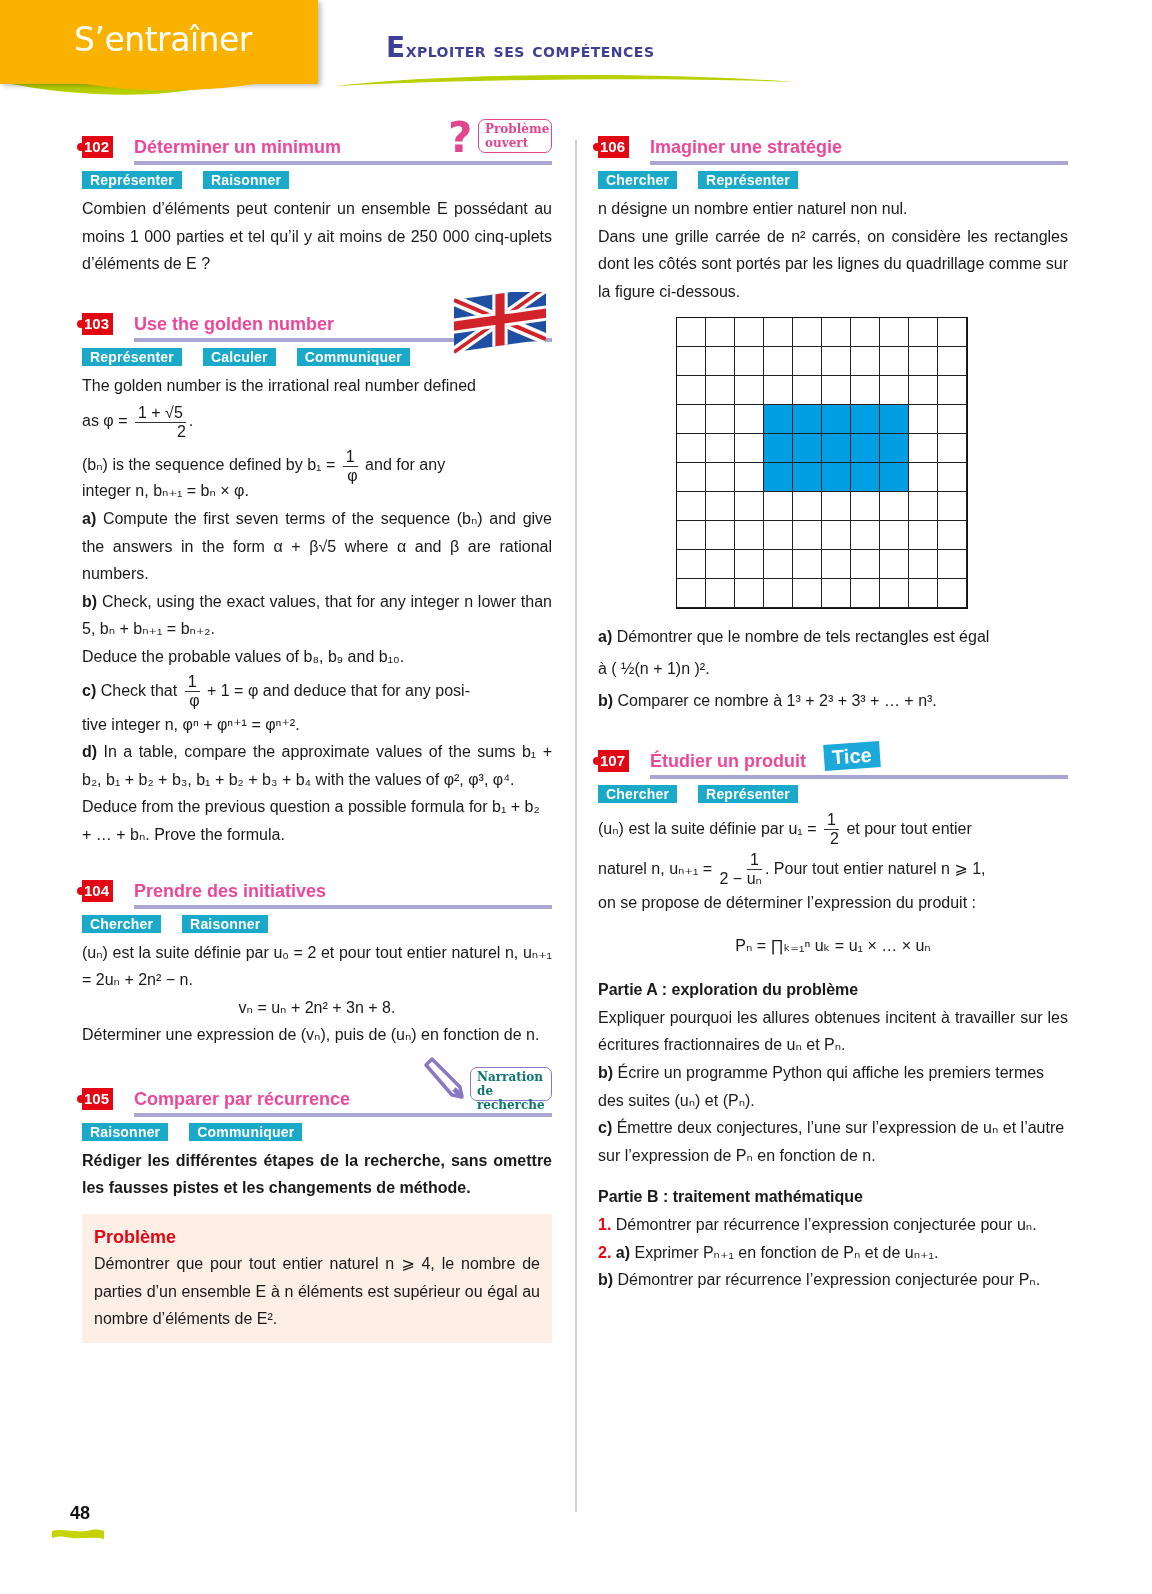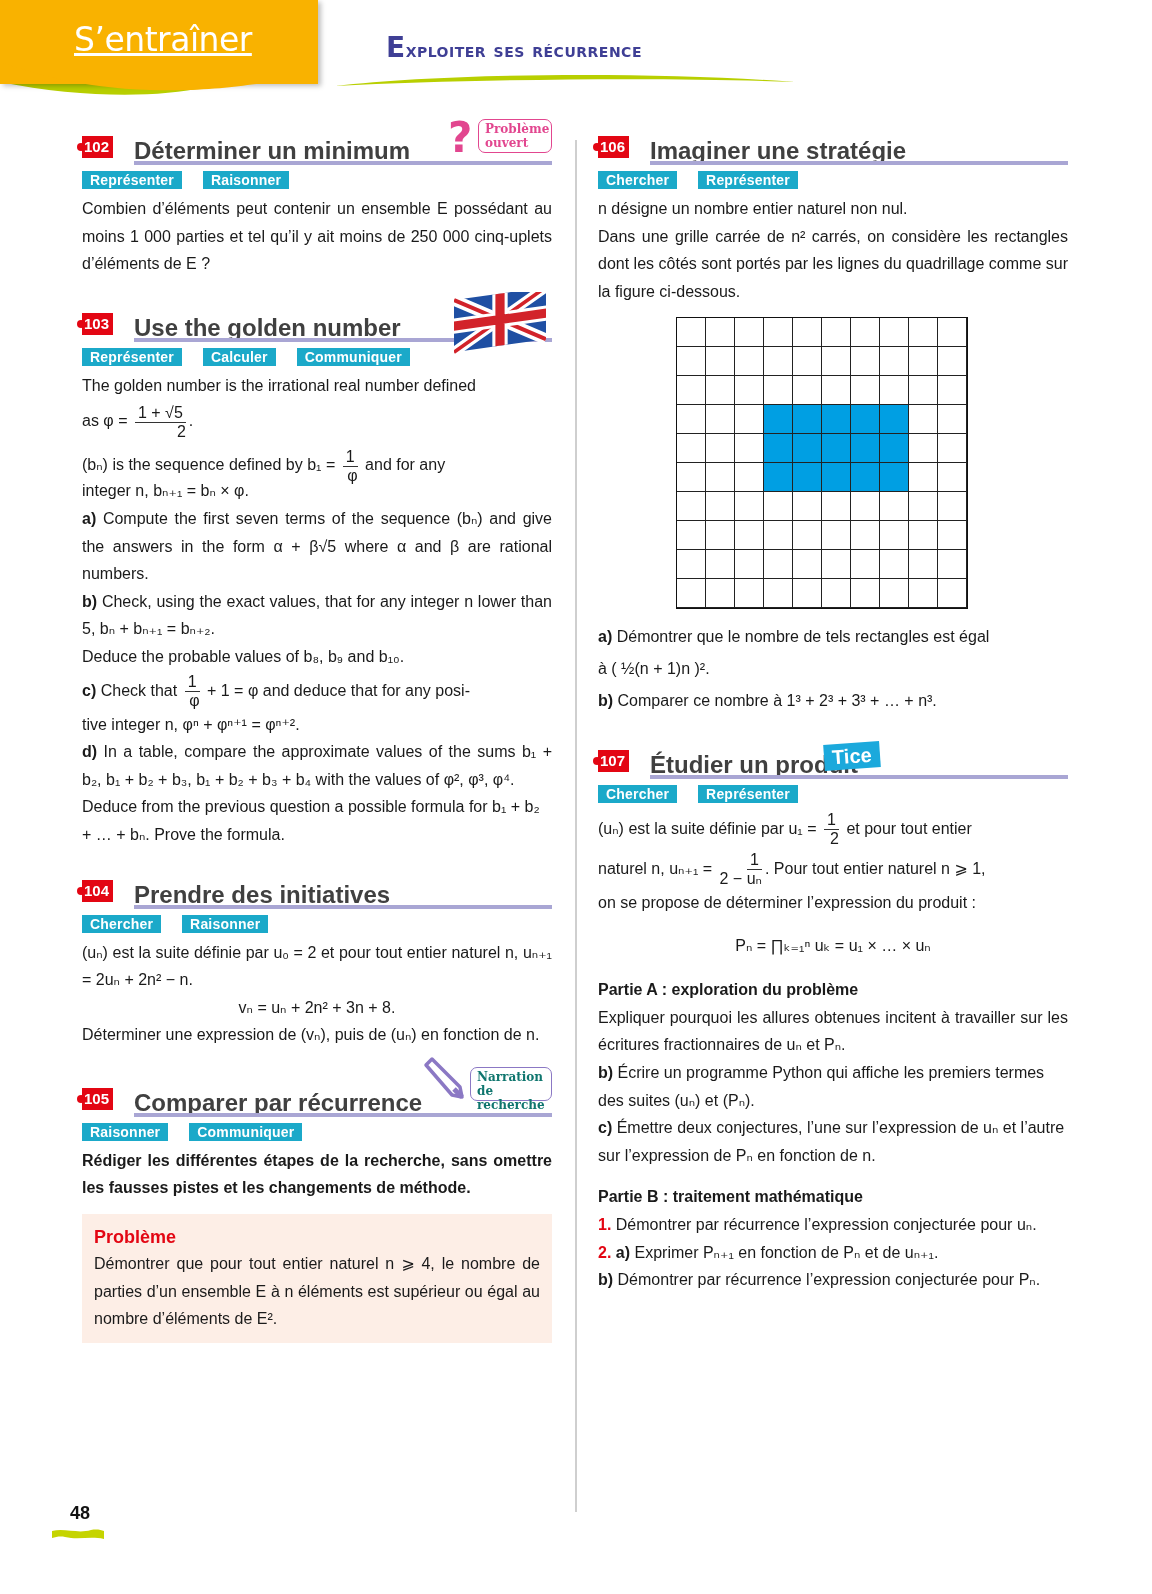--- a/index.html
+++ b/index.html
@@ -2,36 +2,36 @@
 <html><head>
 <meta charset="utf-8">
 <style>
   * { box-sizing: border-box; margin: 0; padding: 0; }
   html, body { width: 1152px; height: 1594px; background: #ffffff; overflow: hidden; }
   body { position: relative; font-family: "Liberation Sans", "DejaVu Sans", sans-serif; color: #1a1a1a; }
 
   
   .header-tab { position: absolute; left: 0; top: 0; width: 318px; height: 84px; background: #f9b200; box-shadow: 3px 2px 5px rgba(0,0,0,0.25); z-index: 2; }
   .header-swoosh { position: absolute; left: 0; top: 64px; width: 280px; height: 40px; z-index: 1; }
-  .header-tab-title { position: absolute; left: 74px; top: 20px; color: #ffffff; font-family: "DejaVu Sans", sans-serif; font-size: 33px; font-weight: normal; letter-spacing: -0.5px; text-decoration: underline; }
+  .header-tab-title { position: absolute; left: 74px; top: 20px; color: #ffffff; font-family: "DejaVu Sans", sans-serif; font-size: 33px; font-weight: normal; letter-spacing: -0.5px; }
   .header-section-title { position: absolute; left: 386px; top: 31px; color: #3f3f95; font-family: "DejaVu Sans", sans-serif; font-weight: bold; font-size: 20px; letter-spacing: 0.5px; font-variant: small-caps; }
   .header-section-title::first-letter { font-size: 28px; }
   .header-underline { position: absolute; left: 335px; top: 68px; width: 460px; height: 22px; }
 
   
   .col { position: absolute; top: 115px; }
   .col-left { left: 82px; width: 470px; }
   .col-right { left: 598px; width: 470px; }
   .col-divider { position: absolute; left: 575px; top: 140px; width: 2px; height: 1372px; background: #cfcfcf; }
 
   .exercise { position: relative; }
   .ex-head { position: relative; height: 34px; }
   .ex-num { position: absolute; left: 0; top: 21px; background: #e30613; color: #fff; font-weight: bold; font-size: 15px; line-height: 22px; padding: 0 4px 0 2px; }
   .ex-num::before { content: ""; position: absolute; left: -5px; top: 7px; width: 8px; height: 8px; background: #e30613; border-radius: 50%; }
-  .ex-title { position: absolute; left: 52px; top: 22px; font-weight: bold; font-size: 24px; color: #404040; }
+  .ex-title { position: absolute; left: 52px; top: 22px; font-weight: bold; font-size: 18px; color: #ec4899; }
   .ex-rule { position: absolute; left: 52px; right: 0; top: 46px; height: 4px; background: #a9a6d4; }
 
   .tags { margin-top: 22px; display: flex; gap: 21px; height: 18px; }
   .tag { background: #1ba9c9; color: #ffffff; font-weight: bold; font-size: 14px; line-height: 18px; padding: 0 8px; letter-spacing: 0.2px; }
 
   .body-text { font-size: 16px; line-height: 27.6px; color: #1a1a1a; margin-top: 6px; }
   .body-text p { margin: 0; }
   .just { text-align: justify; }
   .b { font-weight: bold; }
   .red { color: #e30613; font-weight: bold; }
@@ -65,21 +65,21 @@
 
 <svg class="header-swoosh" viewBox="0 0 280 40" preserveAspectRatio="none">
   <path d="M0,0 L260,0 C230,30 120,42 0,18 Z" fill="#b8cf00"></path>
 </svg>
 <div class="header-tab">
   <svg style="position:absolute;left:0;top:52px;width:318px;height:40px" viewBox="0 0 318 40" preserveAspectRatio="none">
     <path d="M0,0 L318,0 L318,28 C250,28 240,40 150,38 C80,36 30,20 0,10 Z" fill="#f9b200"></path>
   </svg>
   <div class="header-tab-title">S’entraîner</div>
 </div>
-<div class="header-section-title">Exploiter ses récurrence</div>
+<div class="header-section-title">Exploiter ses compétences</div>
 <svg class="header-underline" viewBox="0 0 460 22" preserveAspectRatio="none">
   <path d="M0,18 C120,4 330,4 460,14 C330,9 140,11 0,18 Z" fill="#b8cf00"></path>
 </svg>
 
 <div class="col-divider"></div>
 
 <div class="col col-left">
 
   <div class="exercise">
     <div class="ex-head">

